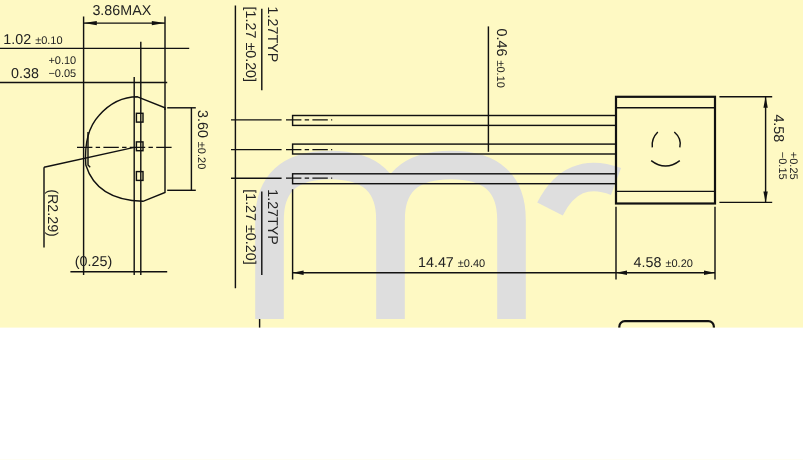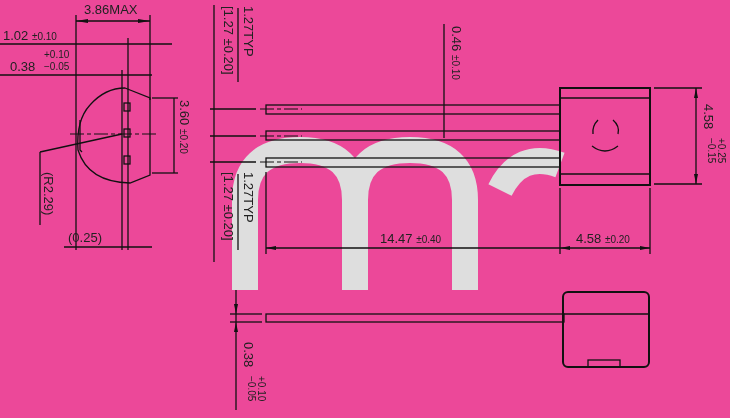--- a/index.html
+++ b/index.html
@@ -1,16 +1,16 @@
 <!DOCTYPE html>
 <html><head>
 <meta charset="utf-8">
 <style>
   html,body{margin:0;padding:0;background:#fff;}
-  #canvas{position:relative;width:730px;height:418px;overflow:hidden;background:#ec4899;}
+  #canvas{position:relative;width:730px;height:298px;overflow:hidden;background:#fef9c3;}
   svg{position:absolute;left:0;top:0;}
   .ln{stroke:#111;stroke-width:1.3;fill:none;}
   .th{stroke:#111;stroke-width:2;fill:none;}
   .dash{stroke:#111;stroke-width:1.2;stroke-dasharray:14 3 4 3;fill:none;}
   .arr{fill:#111;}
   text{font-family:"Liberation Sans",sans-serif;fill:#222;}
   .big{font-size:13px;}
   .sm{font-size:10px;}
 </style>
 </head>

